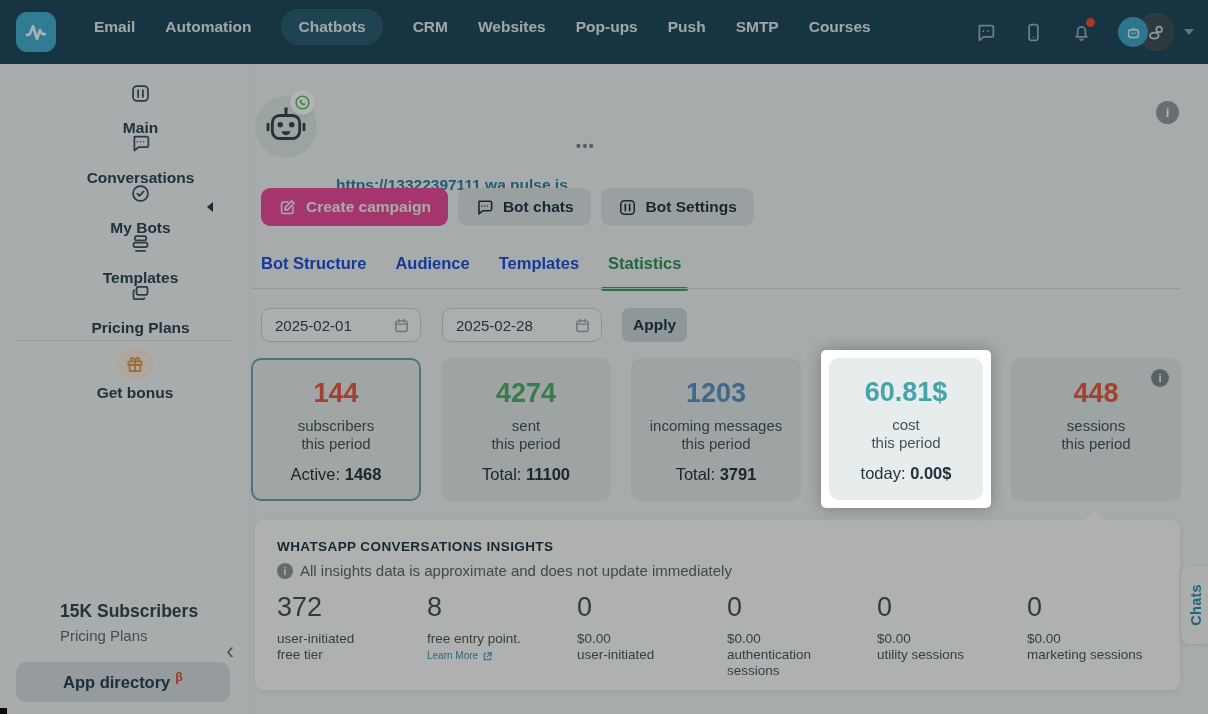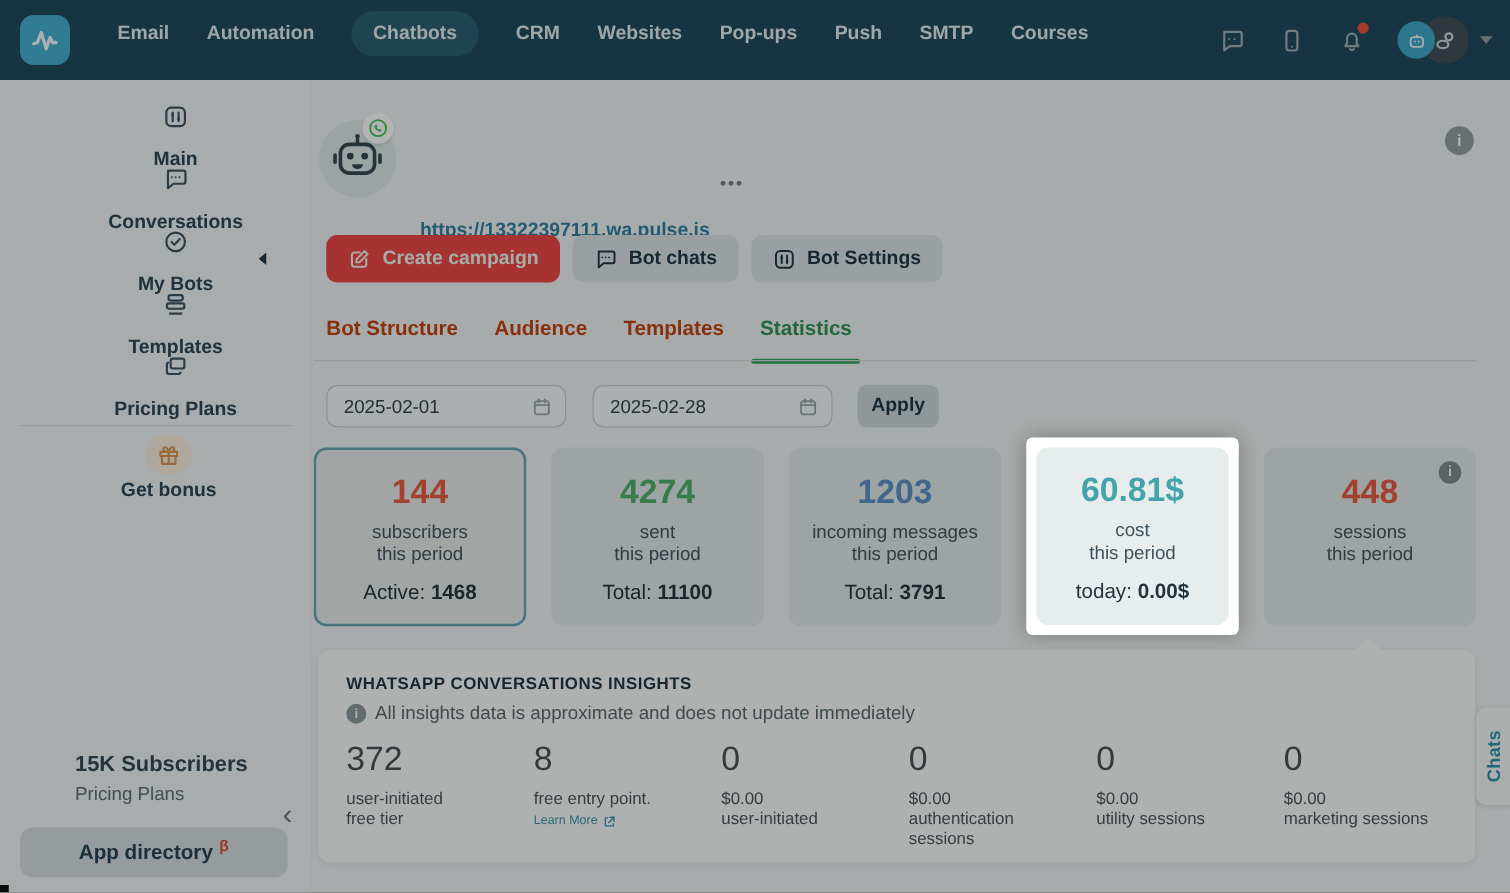--- a/index.html
+++ b/index.html
@@ -55,31 +55,31 @@
   .header-info{position:absolute;left:1156px;top:101px;width:23px;height:23px;border-radius:50%;background:#929d9e;
                color:#fff;font-size:13px;font-weight:800;display:flex;align-items:center;justify-content:center;cursor:pointer;}
   .bot-url{position:absolute;left:336px;top:140px;font-size:15.5px;font-weight:700;color:#2f7ea0;cursor:pointer;margin-top:36px;}
   .url-dots{position:absolute;left:576px;top:138px;color:#76828a;font-weight:800;letter-spacing:1.5px;font-size:14px;cursor:pointer;}
 
   
   .actions{position:absolute;left:261px;top:188px;display:flex;gap:10px;}
   .btn{height:38px;border-radius:9px;display:inline-flex;align-items:center;gap:9px;font-size:15.5px;font-weight:800;
        padding:0 17px;cursor:pointer;white-space:nowrap;}
   .btn svg{width:19px;height:19px;}
-  .btn-green{background:#ef4444;color:#eef6ef;}
+  .btn-green{background:#ec4899;color:#eef6ef;}
   .btn-gray{background:#dde4e6;color:#1d3440;}
 
   .tabs{position:absolute;left:261px;top:250px;display:flex;gap:29px;}
-  .tab{font-size:16.5px;font-weight:800;color:#c2410c;padding:4px 0 17px;position:relative;cursor:pointer;}
+  .tab{font-size:16.5px;font-weight:800;color:#1d4ed8;padding:4px 0 17px;position:relative;cursor:pointer;}
   .tab.active{color:#2f9153;}
   .tab.active::after{content:"";position:absolute;left:-7px;right:-7px;bottom:-1px;height:4.5px;background:#36a25f;border-radius:3px;}
   .tabs-line{position:absolute;left:251px;top:288px;width:930px;height:1px;background:#d4d9da;}
 
   .filter{position:absolute;left:261px;top:308px;display:flex;gap:21px;align-items:center;}
-  .date-input{width:192px;height:34px;border:1.6px solid #c7d0d2;border-radius:9px;background:#f7f9f9;
+  .date-input{width:160px;height:34px;border:1.6px solid #c7d0d2;border-radius:9px;background:#f7f9f9;
               display:flex;align-items:center;justify-content:space-between;padding:0 10px 0 13px;
               font-size:15px;color:#31424b;cursor:text;}
   .date-input svg{width:17px;height:17px;color:#98a4a7;}
   .apply-btn{height:34px;padding:0 11px;background:#ccd6d8;border-radius:7px;font-size:15.5px;font-weight:700;
              color:#1d3440;display:flex;align-items:center;cursor:pointer;margin-left:-1px;}
 
   
   .cards{position:absolute;left:251px;top:358px;display:flex;gap:20px;}
   .card{width:170px;height:143px;background:#e2e8e9;border-radius:10px;display:flex;flex-direction:column;
         align-items:center;text-align:center;position:relative;padding-top:22px;cursor:pointer;}

